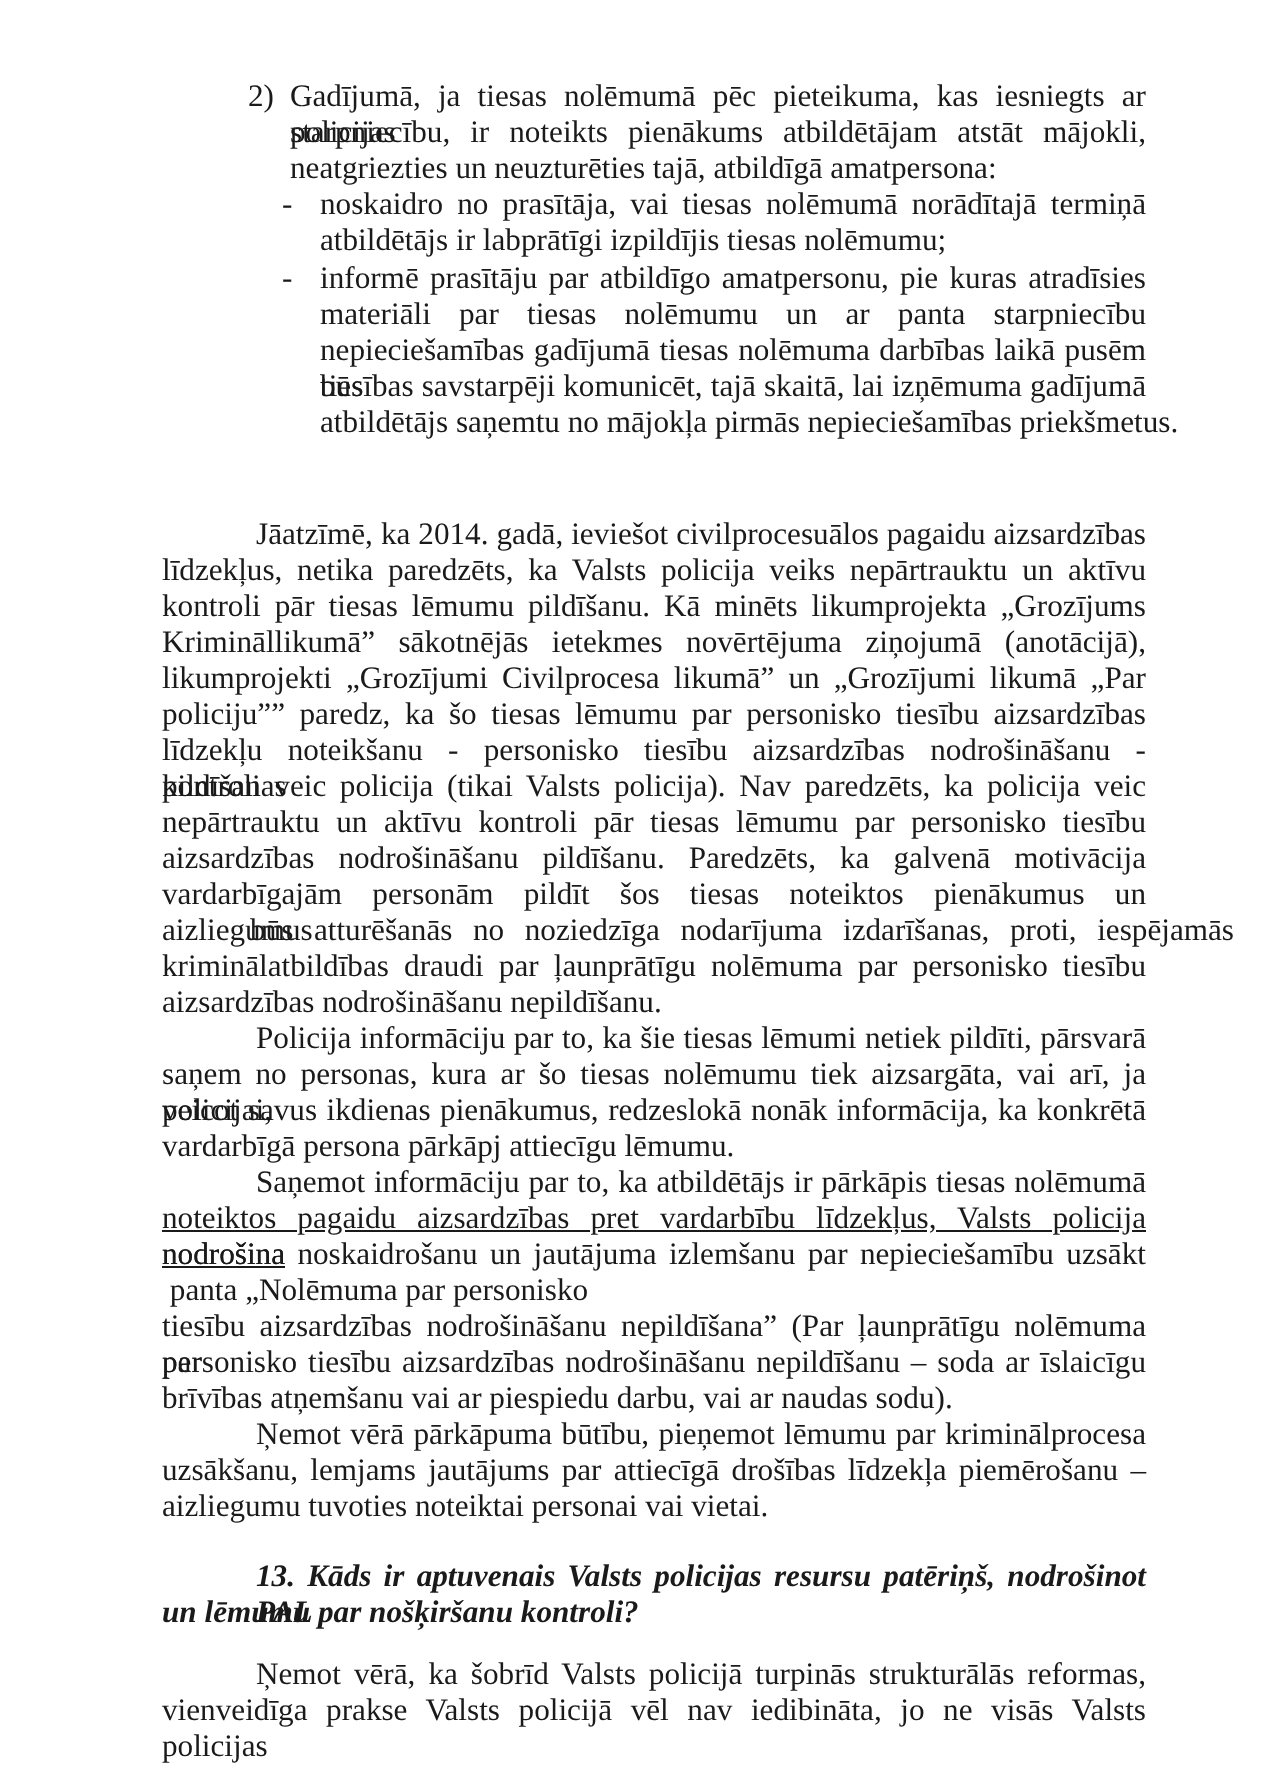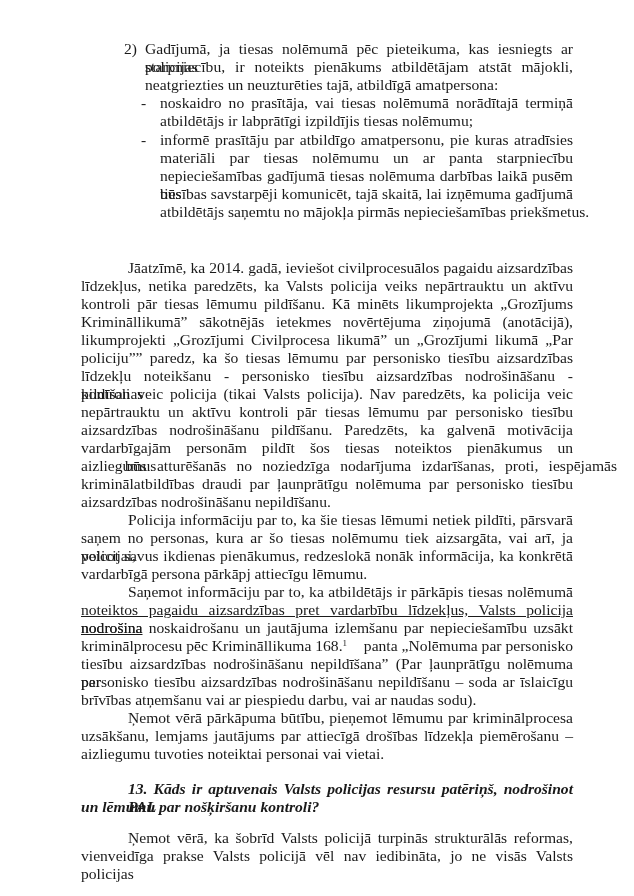--- a/index.html
+++ b/index.html
@@ -64,21 +64,20 @@
     <div class="line just" style="left:81px; top:529px; width:492px;">saņem no personas, kura ar šo tiesas nolēmumu tiek aizsargāta, vai arī, ja policijai,</div>
     <div class="line just" style="left:81px; top:547px; width:492px;">veicot savus ikdienas pienākumus, redzeslokā nonāk informācija, ka konkrētā</div>
     <div class="line" style="left:81px; top:565px;font-family:Liberation Serif, serif;">vardarbīgā persona pārkāpj attiecīgu lēmumu.</div>
   </div>
 
   <div>
     <div class="line just" style="left:128px; top:583px; width:445px;">Saņemot informāciju par to, ka atbildētājs ir pārkāpis tiesas nolēmumā</div>
     <div class="line just" style="left:81px; top:601px; width:492px;text-decoration:underline;">noteiktos pagaidu aizsardzības pret vardarbību līdzekļus, Valsts policija nodrošina</div>
     <div class="line just" style="left:81px; top:619px; width:492px;">nodrošina noskaidrošanu un jautājuma izlemšanu par nepieciešamību uzsākt</div>
     <div class="line" style="left:81px; top:637px; width:492px; display:flex; justify-content:space-between;">
-      <span><span>kriminālprocesu pēc Krimināllikuma 168.</span><sup>1</sup></span>
       <span style="white-space:pre;"> panta „Nolēmuma par personisko</span>
     </div>
     <div class="line just" style="left:81px; top:655px; width:492px;">tiesību aizsardzības nodrošināšanu nepildīšana” (Par ļaunprātīgu nolēmuma par</div>
     <div class="line just" style="left:81px; top:673px; width:492px;">personisko tiesību aizsardzības nodrošināšanu nepildīšanu – soda ar īslaicīgu</div>
     <div class="line" style="left:81px; top:691px;">brīvības atņemšanu vai ar piespiedu darbu, vai ar naudas sodu).</div>
   </div>
 
   <div>
     <div class="line just" style="left:128px; top:709px; width:445px;">Ņemot vērā pārkāpuma būtību, pieņemot lēmumu par kriminālprocesa</div>
     <div class="line just" style="left:81px; top:727px; width:492px;">uzsākšanu, lemjams jautājums par attiecīgā drošības līdzekļa piemērošanu –</div>

